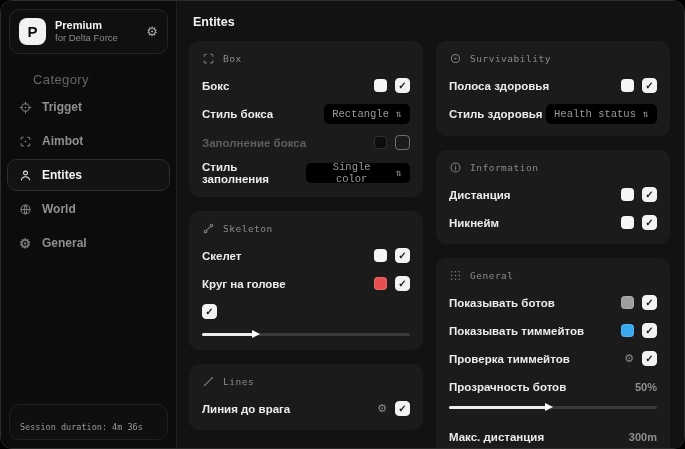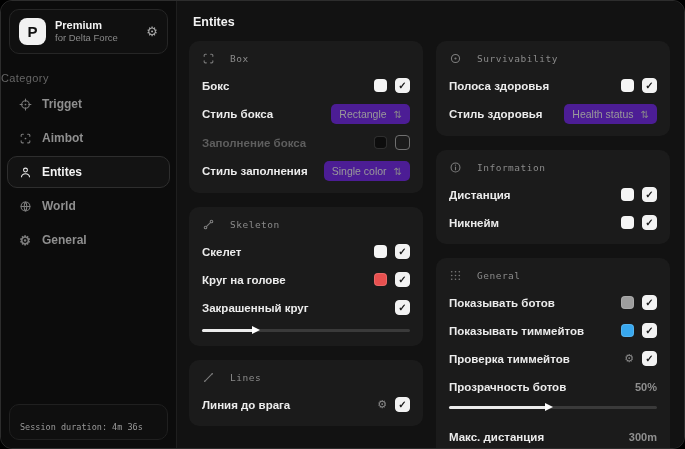--- a/index.html
+++ b/index.html
@@ -11,50 +11,50 @@
   }
   
   .sidebar{width:176px;flex:0 0 176px;display:flex;flex-direction:column;border-right:1px solid #1f1f1f;background:#0c0c0c;}
   .brand{margin:8px;border:1px solid #262626;border-radius:10px;padding:8px 9px;display:flex;align-items:center;gap:9px;background:#101010;}
   .brand-logo{width:27px;height:27px;border-radius:8px;background:#f2f2f2;color:#111;
     font-weight:bold;font-size:15px;display:flex;align-items:center;justify-content:center;}
   .brand-text{display:flex;flex-direction:column;line-height:1.25;flex:1;justify-content:center;}
   .brand-title{font-size:11px;font-weight:bold;color:#f2f2f2;}
   .brand-sub{font-size:9.5px;color:#8a8a8a;}
   .brand-gear{color:#a8a8a8;font-size:13px;cursor:pointer;}
-  .category{font-size:11px;color:#666;margin:10px 0 4px;letter-spacing:.4px;}
+  .category{font-size:13px;color:#666;margin:10px 32px 4px;letter-spacing:.4px;}
   .nav{display:flex;flex-direction:column;gap:2px;padding:0 6px;}
   .side-item{display:flex;align-items:center;gap:10px;padding:8px 10px;border:1px solid transparent;
     border-radius:10px;color:#8f8f8f;font-size:12px;font-weight:600;cursor:pointer;}
   .side-item .icon{width:14px;display:inline-flex;justify-content:center;color:#7d7d7d;}
   .side-item.active{border-color:#2e2e2e;background:#131313;color:#f3f3f3;}
   .side-item.active .icon{color:#e8e8e8;}
   .session{margin:auto 8px 8px;border:1px solid #202020;border-radius:10px;background:#0f0f0f;
     padding:17px 10px 7px;font-family:"DejaVu Sans Mono",monospace;font-size:8.5px;color:#9a9a9a;}
   
   .main{flex:1;display:flex;flex-direction:column;padding:12px 14px 12px 12px;background:#121212;}
   .page-title{margin:2px 0 12px 4px;font-size:12.5px;font-weight:bold;color:#f2f2f2;}
   .columns{display:flex;gap:13px;align-items:flex-start;flex:1;}
   .col{flex:1;display:flex;flex-direction:column;gap:14px;}
   .panel{background:#1b1b1b;border-radius:10px;padding:11px 13px 12px;display:flex;flex-direction:column;gap:9px;}
-  .panel-head{display:flex;align-items:center;gap:15px;margin-bottom:2px;}
+  .panel-head{display:flex;align-items:center;gap:8px;margin-bottom:2px;}
   .panel-head .icon{color:#7c7c7c;display:inline-flex;}
   .panel-title{font-family:"DejaVu Sans Mono",monospace;font-size:9.5px;color:#8a8a8a;letter-spacing:.5px;}
   .row{display:flex;align-items:center;justify-content:space-between;min-height:19px;}
   .row-label{font-size:11.5px;font-weight:600;color:#ececec;}
   .row.dim .row-label{color:#5e5e5e;}
   .row-controls{display:flex;align-items:center;gap:8px;}
   .swatch{width:13px;height:13px;border-radius:4px;box-shadow:inset 0 0 0 1px rgba(255,255,255,.14);cursor:pointer;}
   .checkbox{width:15px;height:15px;border-radius:4px;border:1.5px solid #6f6f6f;display:inline-flex;
     align-items:center;justify-content:center;cursor:pointer;background:transparent;}
   .checkbox.checked{background:#f2f2f2;border-color:#f2f2f2;}
   .tick{color:#161616;font-size:10px;font-weight:bold;line-height:1;}
   .mini-gear{color:#8a8a8a;font-size:11px;cursor:pointer;line-height:1;}
-  .dropdown{display:flex;align-items:center;gap:7px;background:#4c1d95;border:none;border-radius:5px;
-    height:20px;padding:0 8px;color:#9a9a9a;font-family:Liberation Sans, sans-serif;font-size:10.5px;cursor:pointer;text-align:center;}
+  .dropdown{display:flex;align-items:center;gap:7px;background:#000000;border:none;border-radius:5px;
+    height:20px;padding:0 8px;color:#9a9a9a;font-family:Liberation Mono, monospace;font-size:10.5px;cursor:pointer;text-align:center;}
   .dd-icon{font-size:10px;color:#8a8a8a;}
   .slider-block{display:flex;flex-direction:column;gap:7px;}
   .slider-block.gap-before{margin-top:7px;}
   .slider-value{font-size:11px;color:#8f8f8f;font-weight:600;}
   .slider{position:relative;height:8px;cursor:pointer;}
   .slider-track{position:absolute;top:3px;left:0;right:0;height:2.5px;background:#3a3a3a;border-radius:2px;}
   .slider-fill{position:absolute;top:3px;left:0;height:2.5px;background:#ececec;border-radius:2px;}
   .slider-thumb{position:absolute;top:0;width:0;height:0;margin-left:-2px;
     border-top:4.5px solid transparent;border-bottom:4.5px solid transparent;border-left:8px solid #fff;}
   svg{display:block;}
@@ -187,21 +187,20 @@
             <div class="row">
               <span class="row-label">Круг на голове</span>
               <span class="row-controls">
                 <span class="swatch" style="background:#e8504f"></span>
                 <span class="checkbox checked">
                   <span class="tick">✓</span>
                 </span>
               </span>
             </div>
             <div class="row">
-              <span class="row-label">Закрашенный круг</span>
               <span class="row-controls">
                 <span class="checkbox checked">
                   <span class="tick">✓</span>
                 </span>
               </span>
             </div>
             <div class="slider-block">
               <div class="slider">
                 <div class="slider-track"></div>
                 <div class="slider-fill" style="width:25%"></div>

